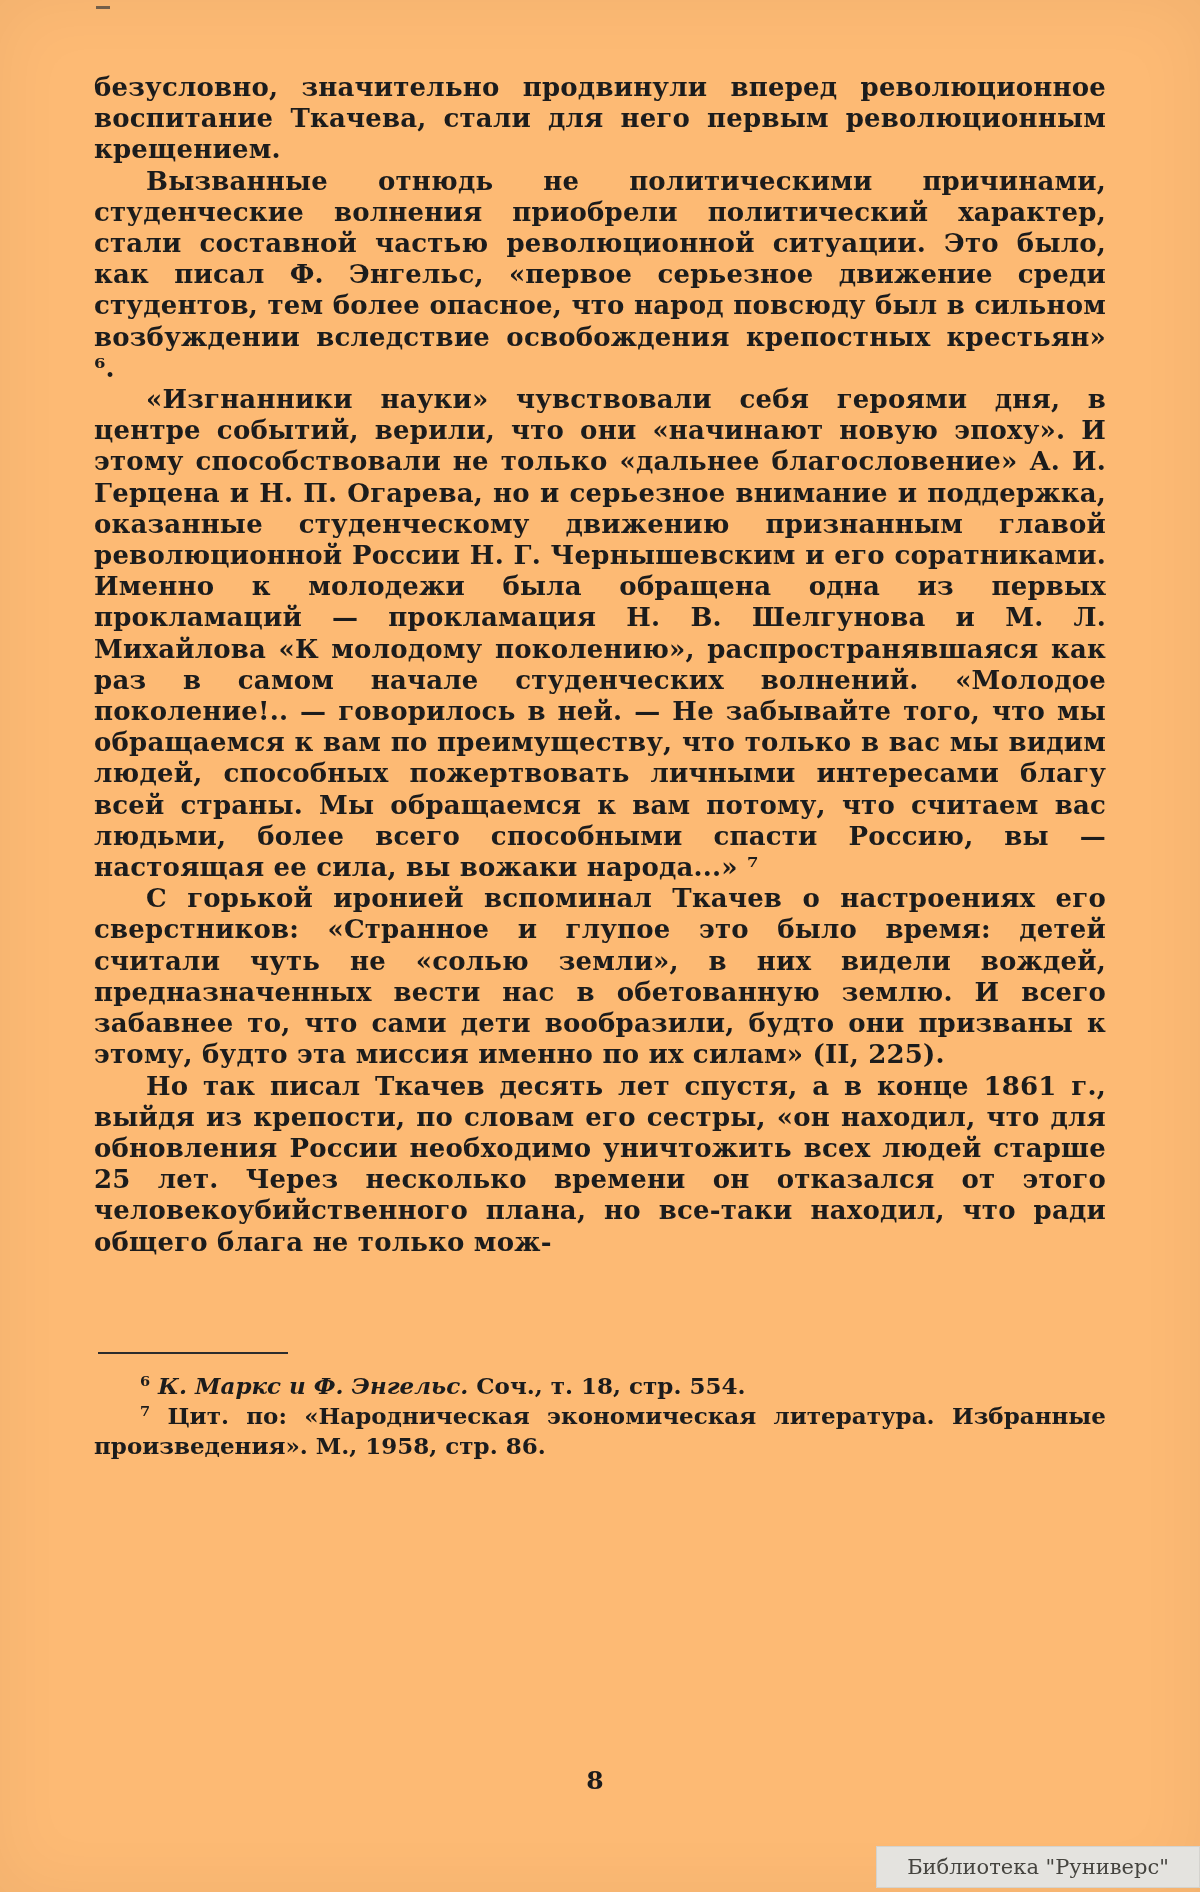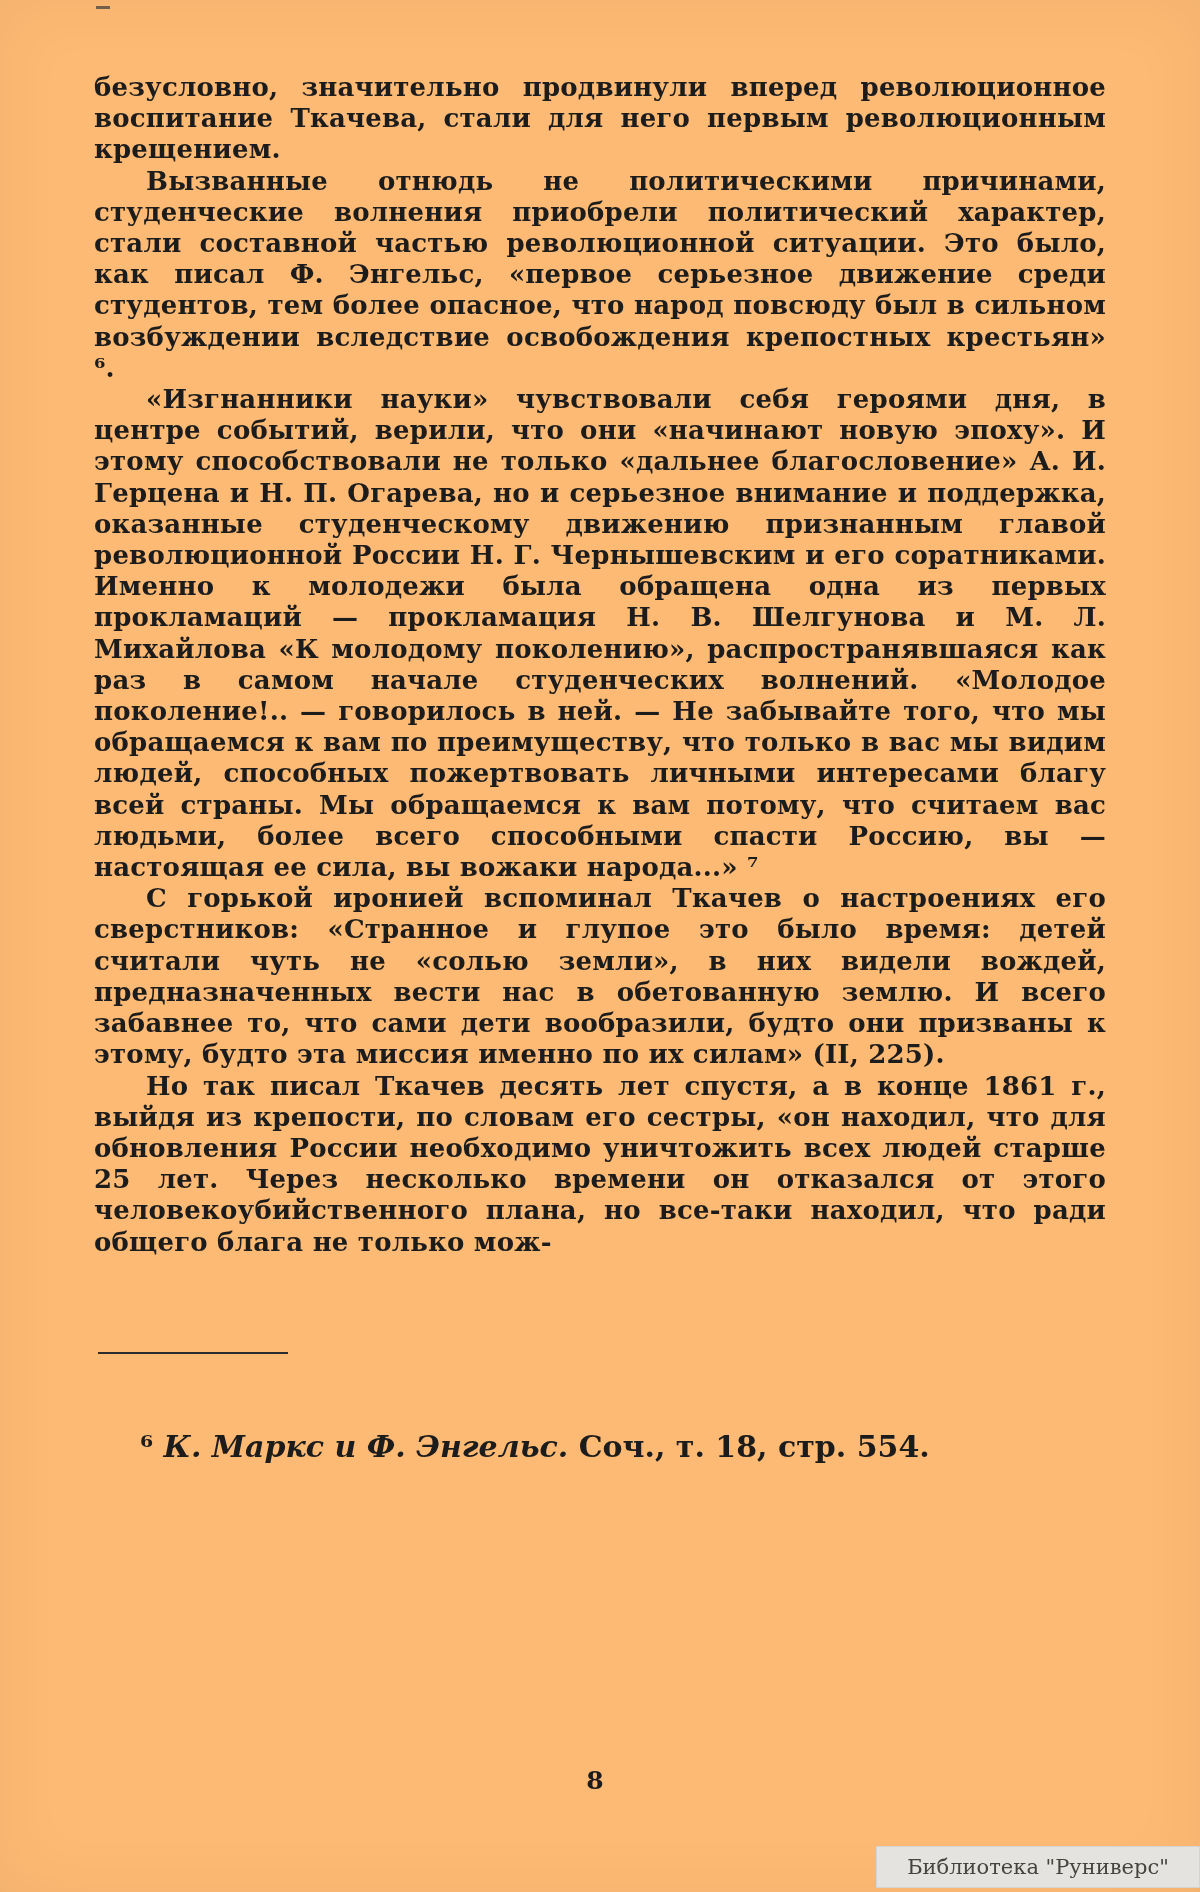--- a/index.html
+++ b/index.html
@@ -53,23 +53,23 @@
     position: absolute;
     left: 98px;
     top: 1352px;
     width: 190px;
     height: 2px;
     background: #2c2c2c;
   }
   .footnotes {
     position: absolute;
     left: 94px;
-    top: 1432px;
+    top: 1371px;
     width: 1012px;
-    font-size: 30px;
+    font-size: 23px;
     line-height: 30px;
     font-weight: 700;
     text-align: justify;
   }
   .footnote {
     margin: 0;
     text-indent: 46px;
   }
   .fn-author {
     font-style: italic;
@@ -116,19 +116,23 @@
   </main>
 
   <div class="footnote-rule"></div>
 
   <section class="footnotes">
     <p class="footnote">
       <span class="fn-marker">⁶</span>
       <span class="fn-author">К. Маркс и Ф. Энгельс.</span>
       <span class="fn-text">Соч., т. 18, стр. 554.</span>
     </p>
+    <p class="footnote">
+      <span class="fn-marker">⁷</span>
+      <span class="fn-text">Цит. по: «Народническая экономическая литература. Избранные произведения». М., 1958, стр. 86.</span>
+    </p>
   </section>
 
   <div class="page-number">8</div>
 
   <div class="watermark">Библиотека "Руниверс"</div>
 
 </div>
 
 </body></html>

